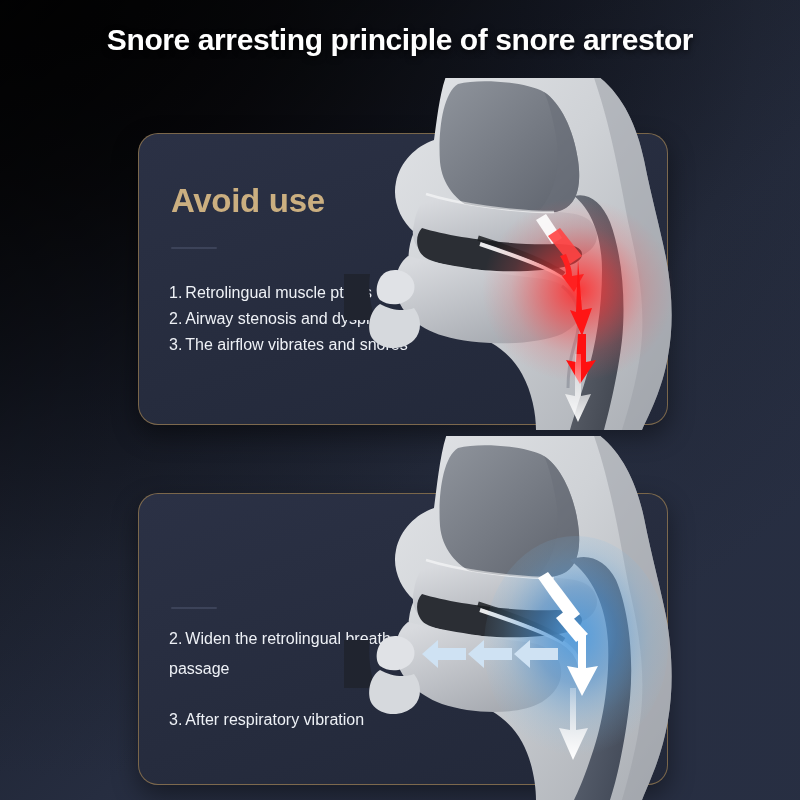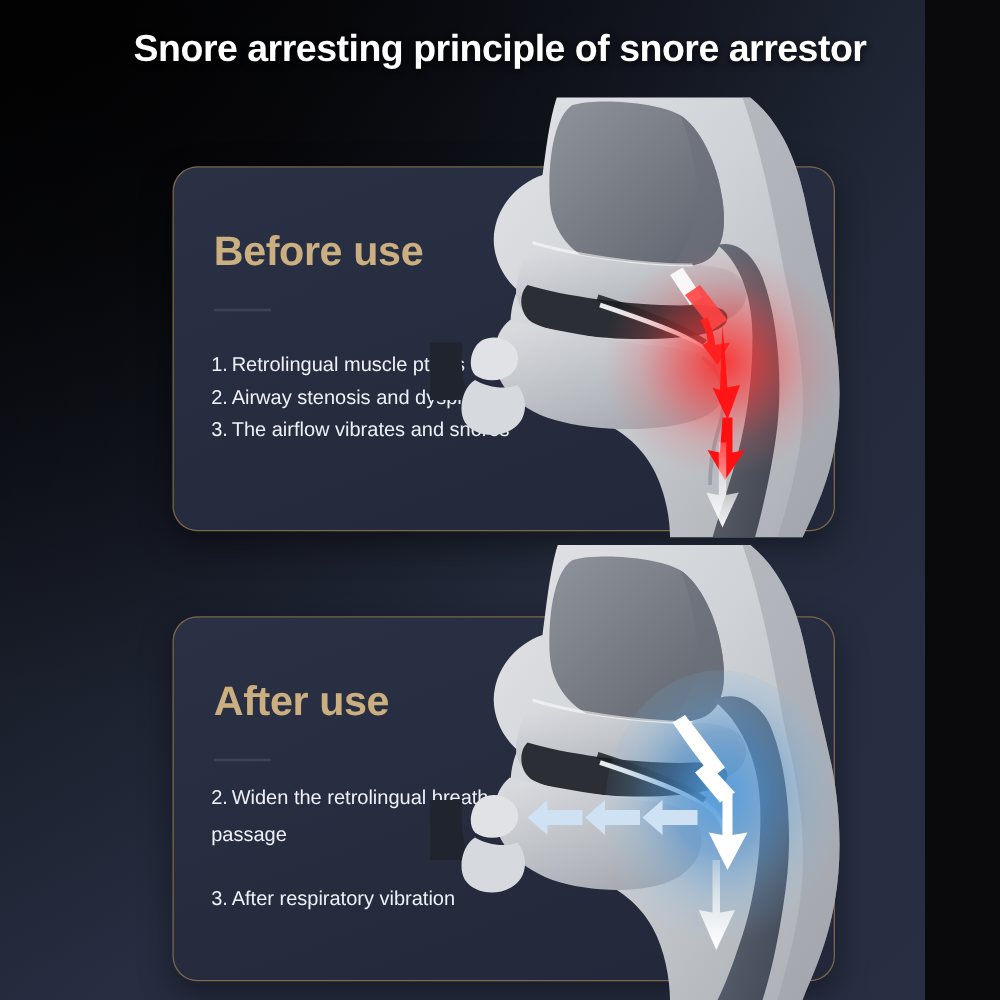--- a/index.html
+++ b/index.html
@@ -2,21 +2,21 @@
 <html><head>
 <meta charset="utf-8">
 <style>
   html, body {
     margin: 0;
     padding: 0;
     background: #0a0a0c;
   }
   #page {
     position: relative;
-    width: 740px;
+    width: 800px;
     height: 800px;
     overflow: hidden;
     font-family: "Liberation Sans", sans-serif;
     background:
       radial-gradient(120% 95% at 8% 2%, #060608 0%, #0c0d12 22%, #161a26 48%, #222838 72%, #262d40 100%);
   }
   
   #bg-sheen {
     position: absolute;
     inset: 0;
@@ -93,21 +93,21 @@
 </head>
 <body>
 
 <div id="page">
 
   <div id="bg-sheen"></div>
 
   <div id="title">Snore arresting principle of snore arrestor</div>
 
   <div class="card" id="card-before">
-    <div class="card-heading">Before use</div>
+    <div class="card-heading">Avoid use</div>
     <div class="card-divider"></div>
     <ul class="card-list" id="list-before">
       <li><span class="li-num">1.</span><span>Retrolingual muscle ptosis</span></li>
       <li><span class="li-num">2.</span><span>Airway stenosis and dyspnea</span></li>
       <li><span class="li-num">3.</span><span>The airflow vibrates and snores</span></li>
     </ul>
   </div>
 
   <svg class="illus" id="illus-before" viewBox="0 0 370 352">
     <defs>
@@ -215,21 +215,20 @@
     </g>
 
     <g>
       <path d="M245,276 L251,276 L251,318 L261,316 L248,344 L235,316 L245,318 Z" fill="url(#whArrB)"></path>
     </g>
 
     <path d="M96,116 C128,126 182,134 224,134" stroke="#ffffff" stroke-width="2.5" fill="none" opacity="0.55"></path>
   </svg>
 
   <div class="card" id="card-after">
-    <div class="card-heading">After use</div>
     <div class="card-divider"></div>
     <ul class="card-list" id="list-after">
       <li><span class="li-num">2.</span><span>Widen the retrolingual breath passage</span></li>
       <li><span class="li-num">3.</span><span>After respiratory vibration</span></li>
     </ul>
   </div>
 
   <svg class="illus" id="illus-after" viewBox="0 0 370 364">
     <defs>
       <linearGradient id="skinA" x1="0" y1="0" x2="1" y2="1">

